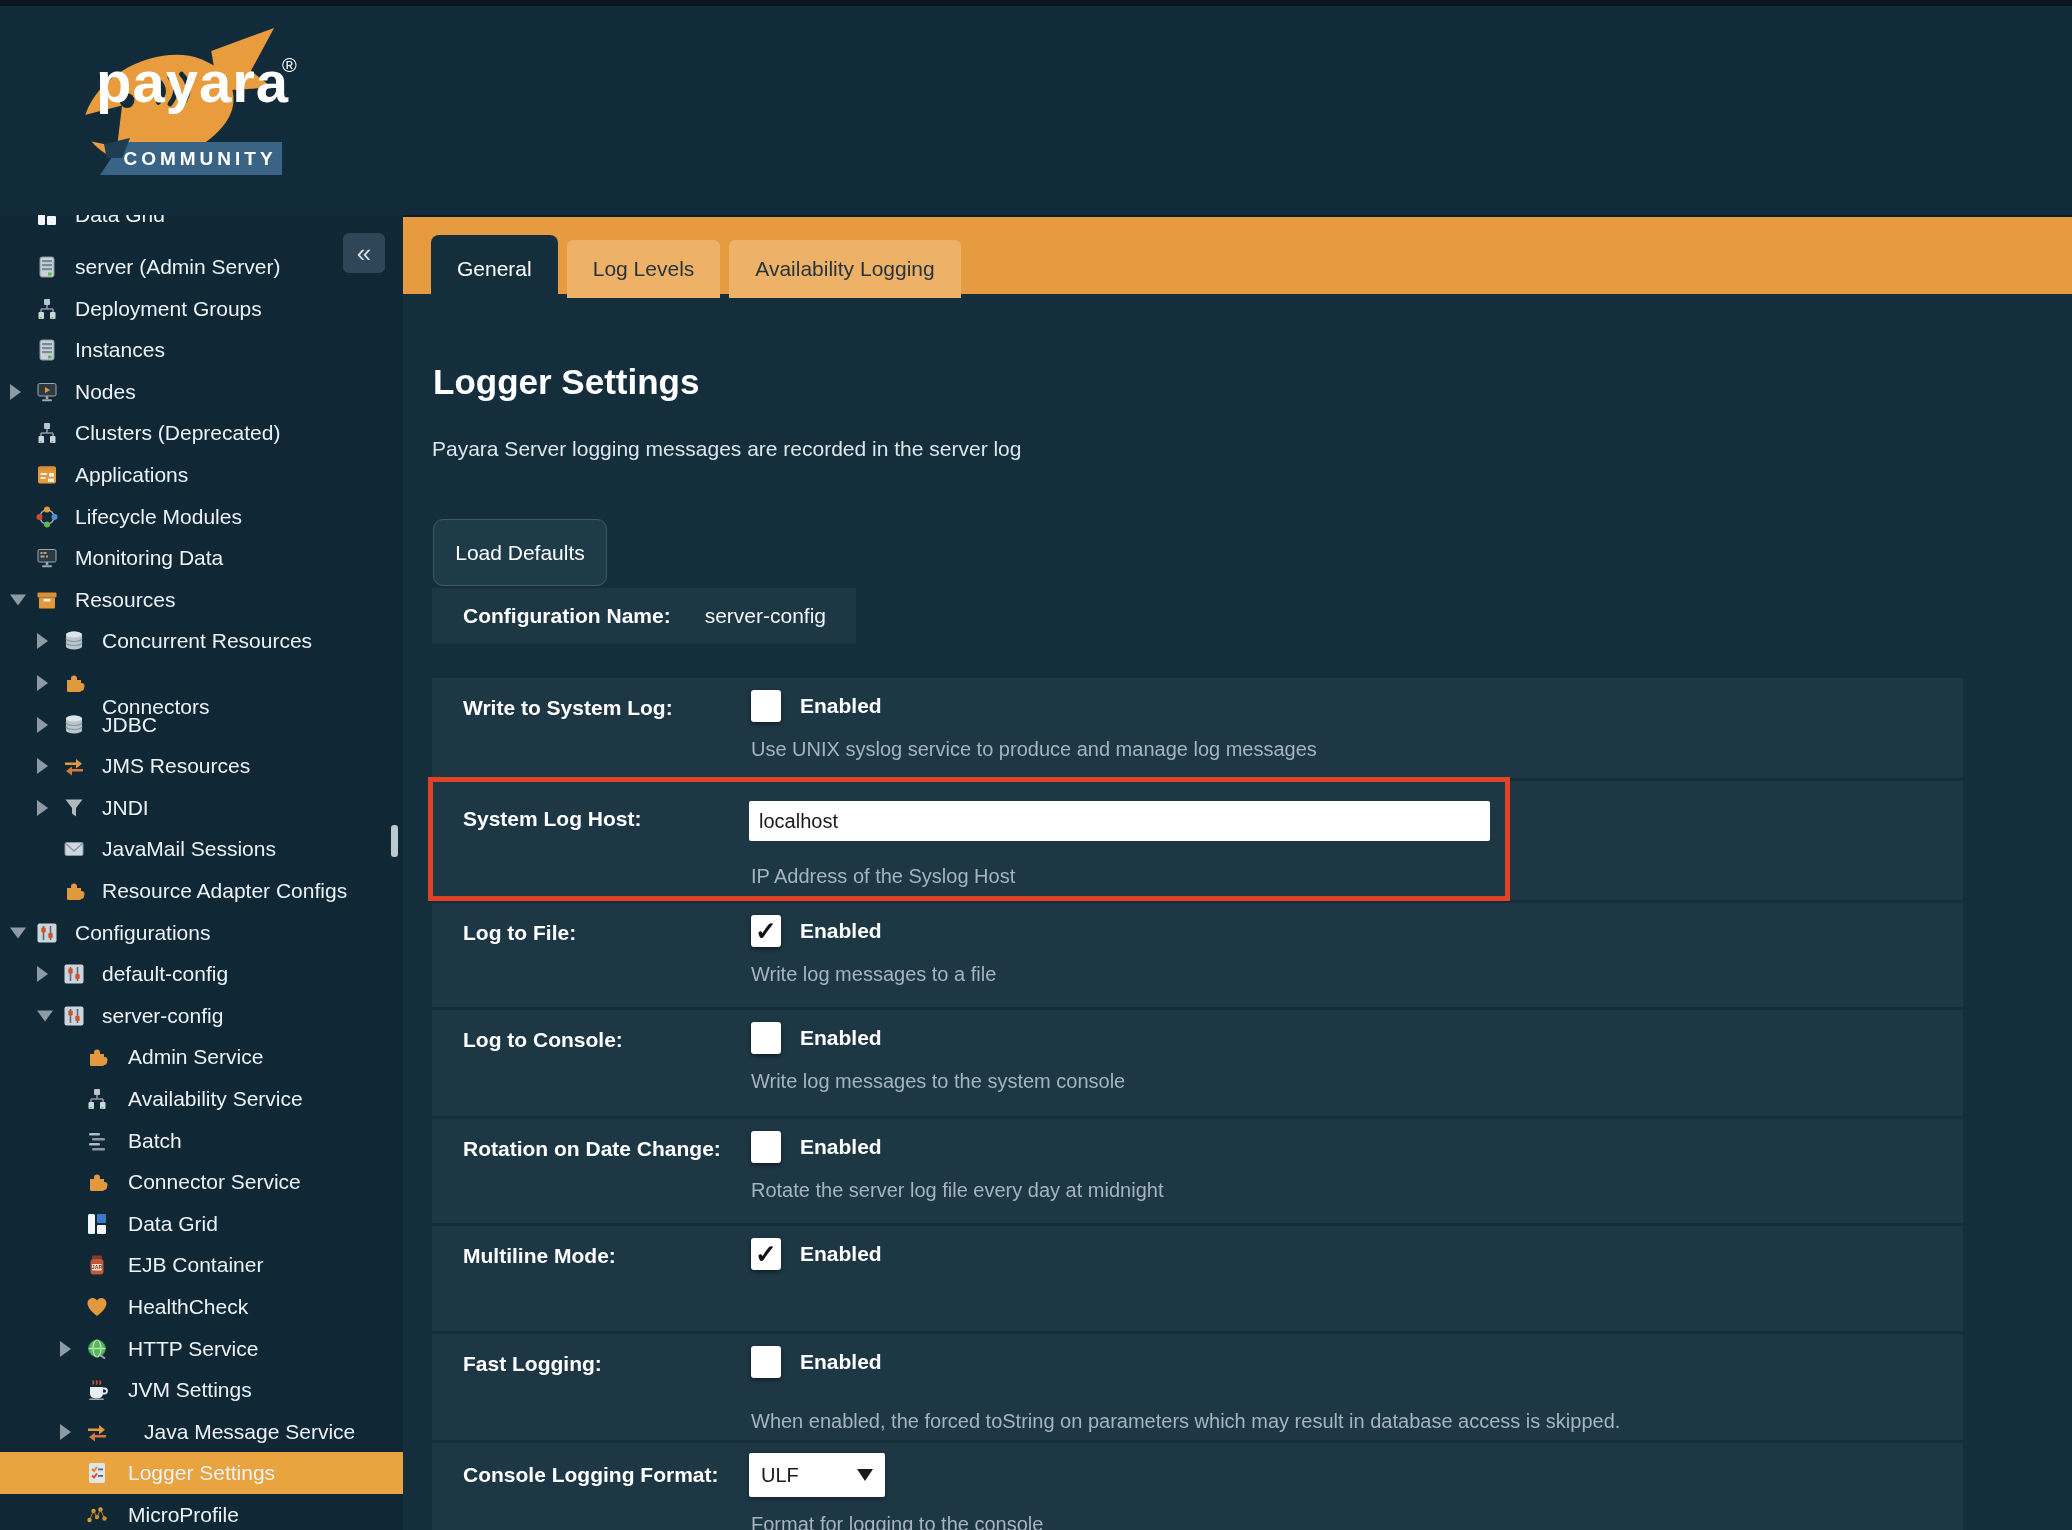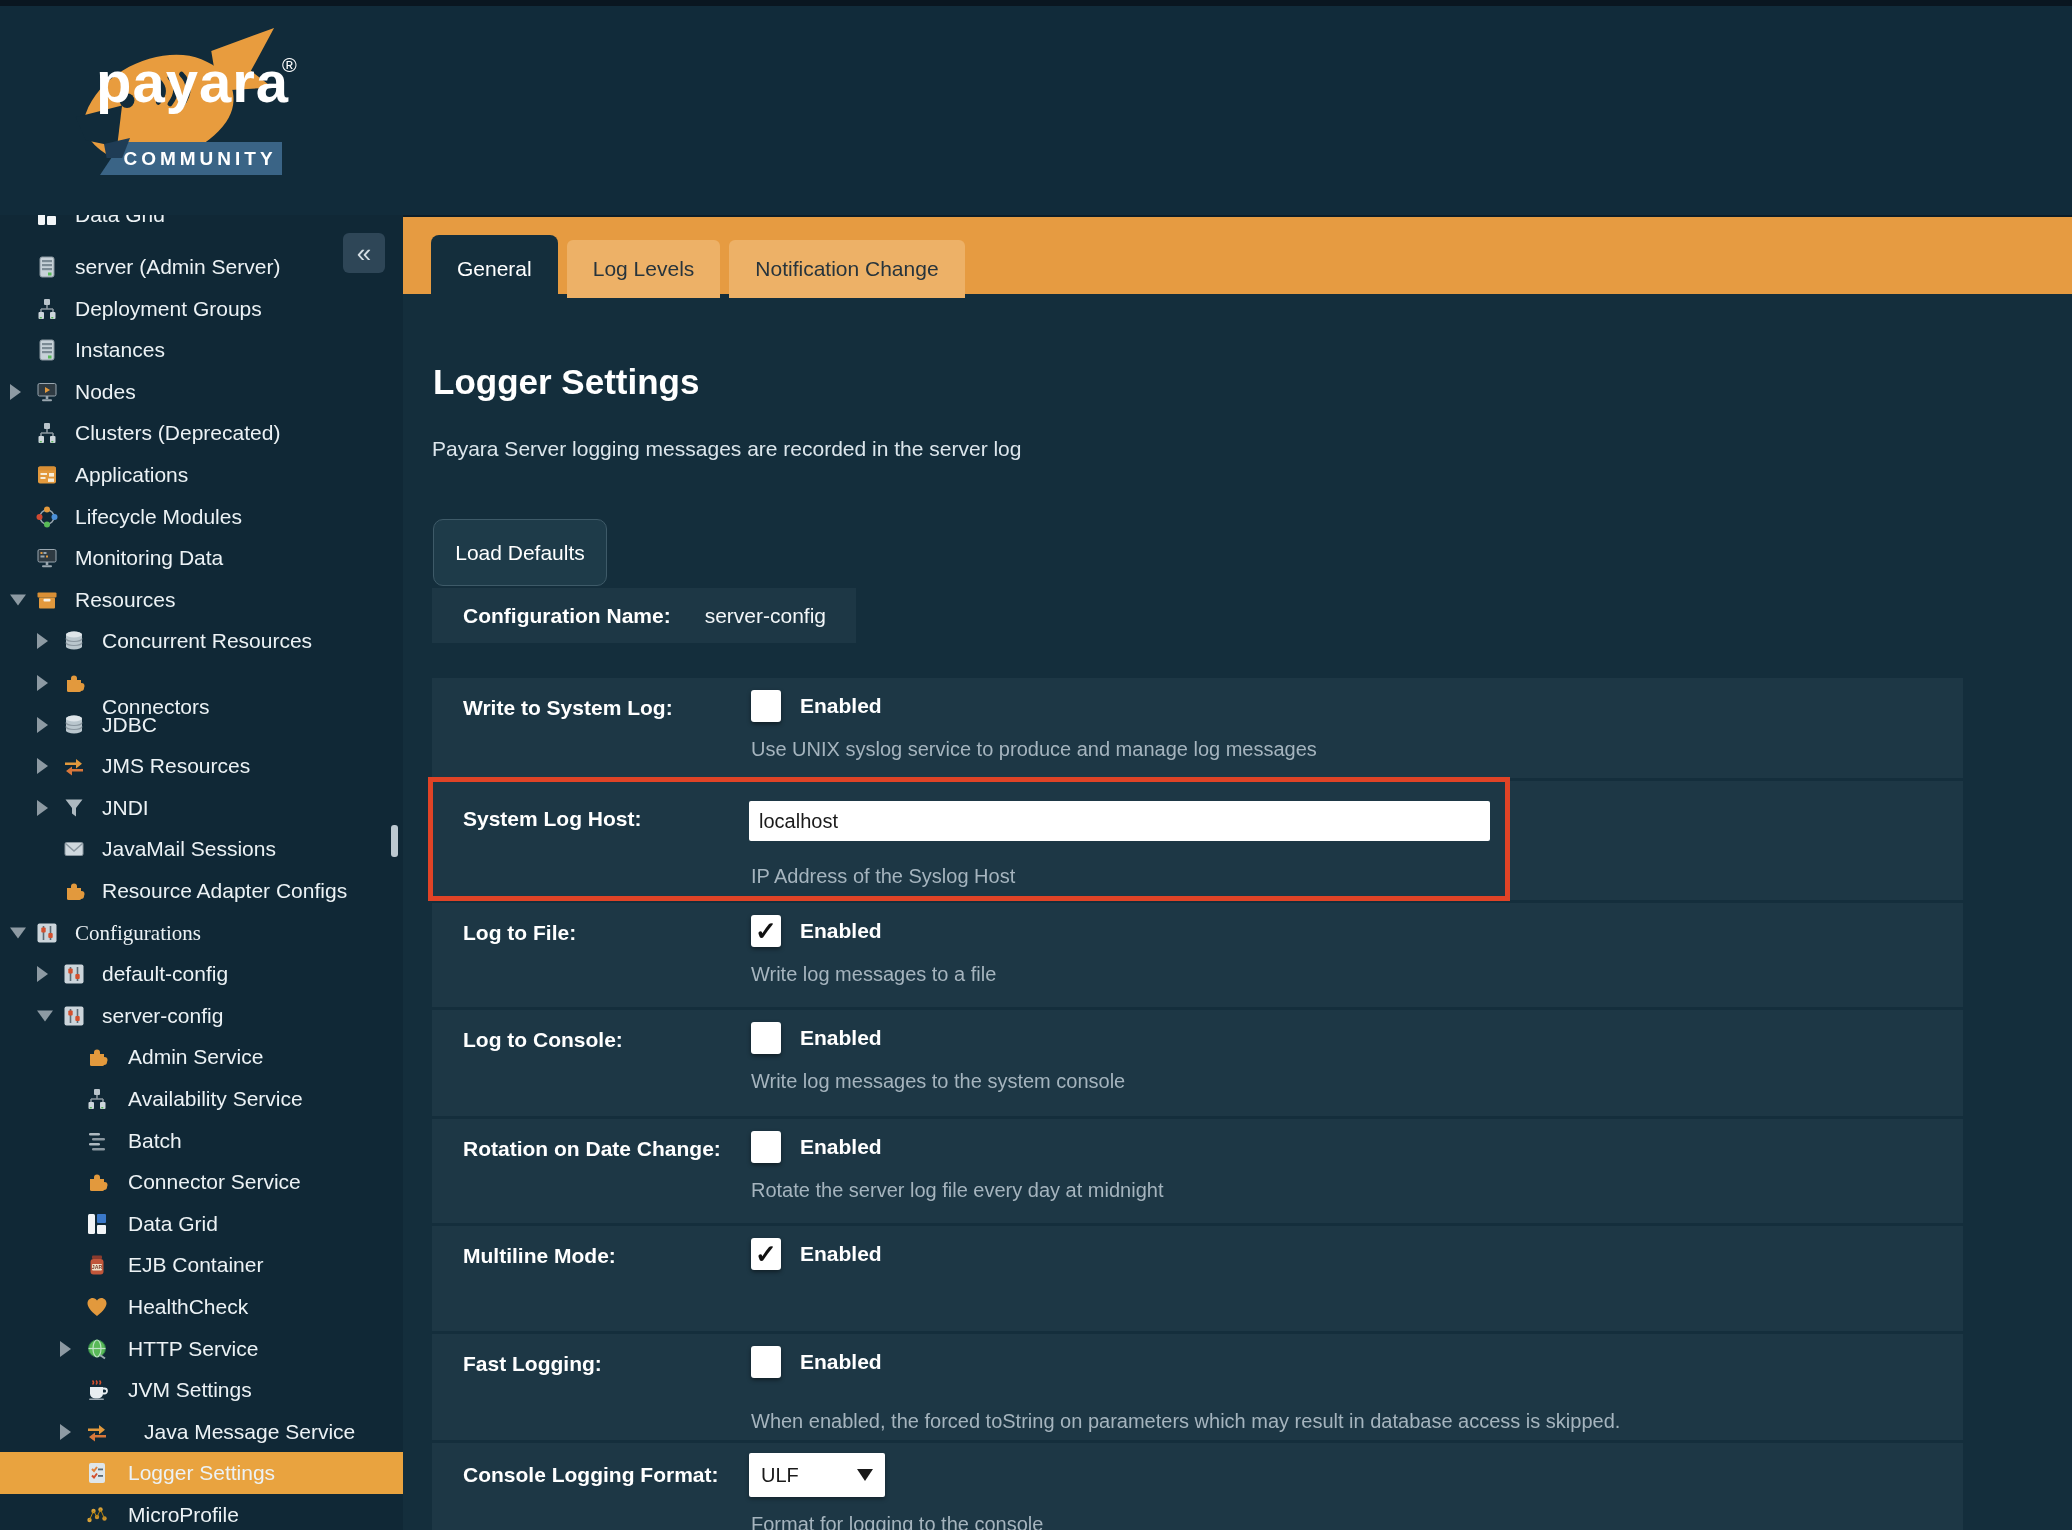--- a/index.html
+++ b/index.html
@@ -258,21 +258,21 @@
       </div>
       <div class="side-item" style="top: 696.6px;">
         <span class="tri down" style="left: 10px;"></span>
         <span class="side-icon" style="left: 35px;"><svg viewBox="0 0 24 24" width="24" height="24">
             <rect x="2.5" y="2.5" width="19" height="19" rx="2" fill="#CCD5DB"></rect>
             <line x1="8.5" y1="5" x2="8.5" y2="19" stroke="#5B6A74" stroke-width="1.6"></line>
             <line x1="15.5" y1="5" x2="15.5" y2="19" stroke="#5B6A74" stroke-width="1.6"></line>
             <rect x="6.3" y="6.5" width="4.4" height="5" rx="1" fill="#D4502E"></rect>
             <rect x="13.3" y="12" width="4.4" height="5" rx="1" fill="#D4502E"></rect>
           </svg></span>
-        <span class="lbl" style="left: 75px; font-family: Liberation Serif, serif;">Configurations</span>
+        <span class="lbl" style="left: 75px;">Configurations</span>
       </div>
       <div class="side-item" style="top: 738.2px;">
         <span class="tri right" style="left: 37px;"></span>
         <span class="side-icon" style="left: 62px;"><svg viewBox="0 0 24 24" width="24" height="24">
             <rect x="2.5" y="2.5" width="19" height="19" rx="2" fill="#CCD5DB"></rect>
             <line x1="8.5" y1="5" x2="8.5" y2="19" stroke="#5B6A74" stroke-width="1.6"></line>
             <line x1="15.5" y1="5" x2="15.5" y2="19" stroke="#5B6A74" stroke-width="1.6"></line>
             <rect x="6.3" y="6.5" width="4.4" height="5" rx="1" fill="#D4502E"></rect>
             <rect x="13.3" y="12" width="4.4" height="5" rx="1" fill="#D4502E"></rect>
           </svg></span>
@@ -400,21 +400,21 @@
       </div>
     </div>
   <div id="collapse-btn" class="abs">«</div>
   <div id="side-scroll-thumb" class="abs"></div>
 </div>
 
 <div id="main" class="abs">
   <div id="tab-band" class="abs">
       <div class="tab active">General</div>
       <div class="tab inactive">Log Levels</div>
-      <div class="tab inactive">Notification Change</div>
+      <div class="tab inactive">Availability Logging</div>
     </div>
 
   <div id="page-title" class="abs">Logger Settings</div>
   <div id="page-desc" class="abs">Payara Server logging messages are recorded in the server log</div>
 
   <div id="load-defaults" class="abs">Load Defaults</div>
 
   <div id="config-box" class="abs">
     <span class="k">Configuration Name:</span>
     <span class="v">server-config</span>

